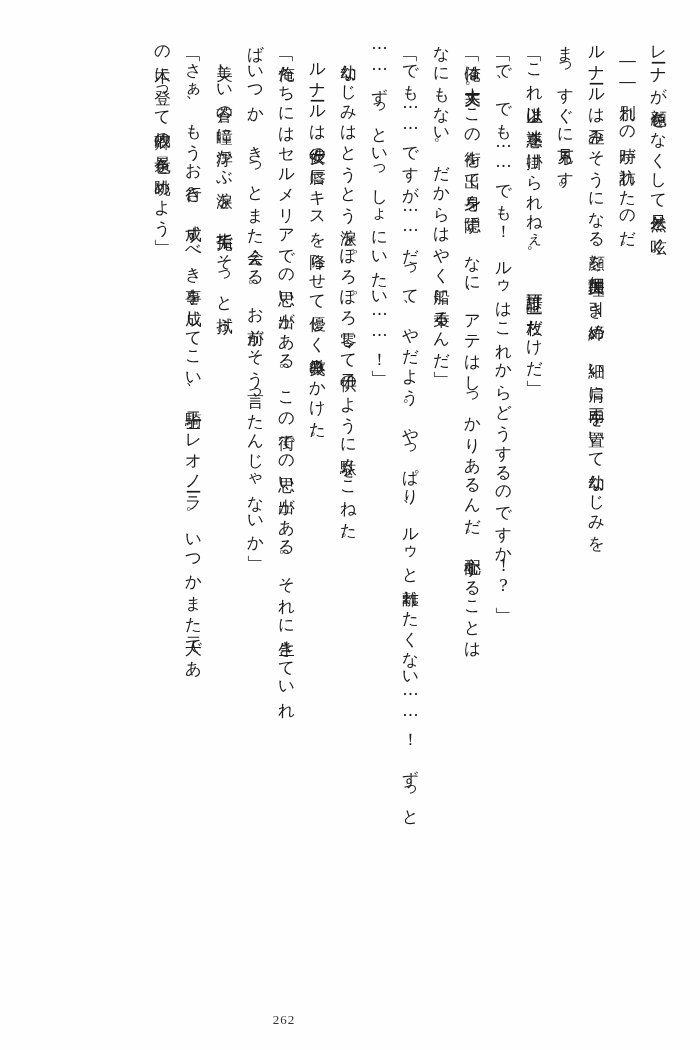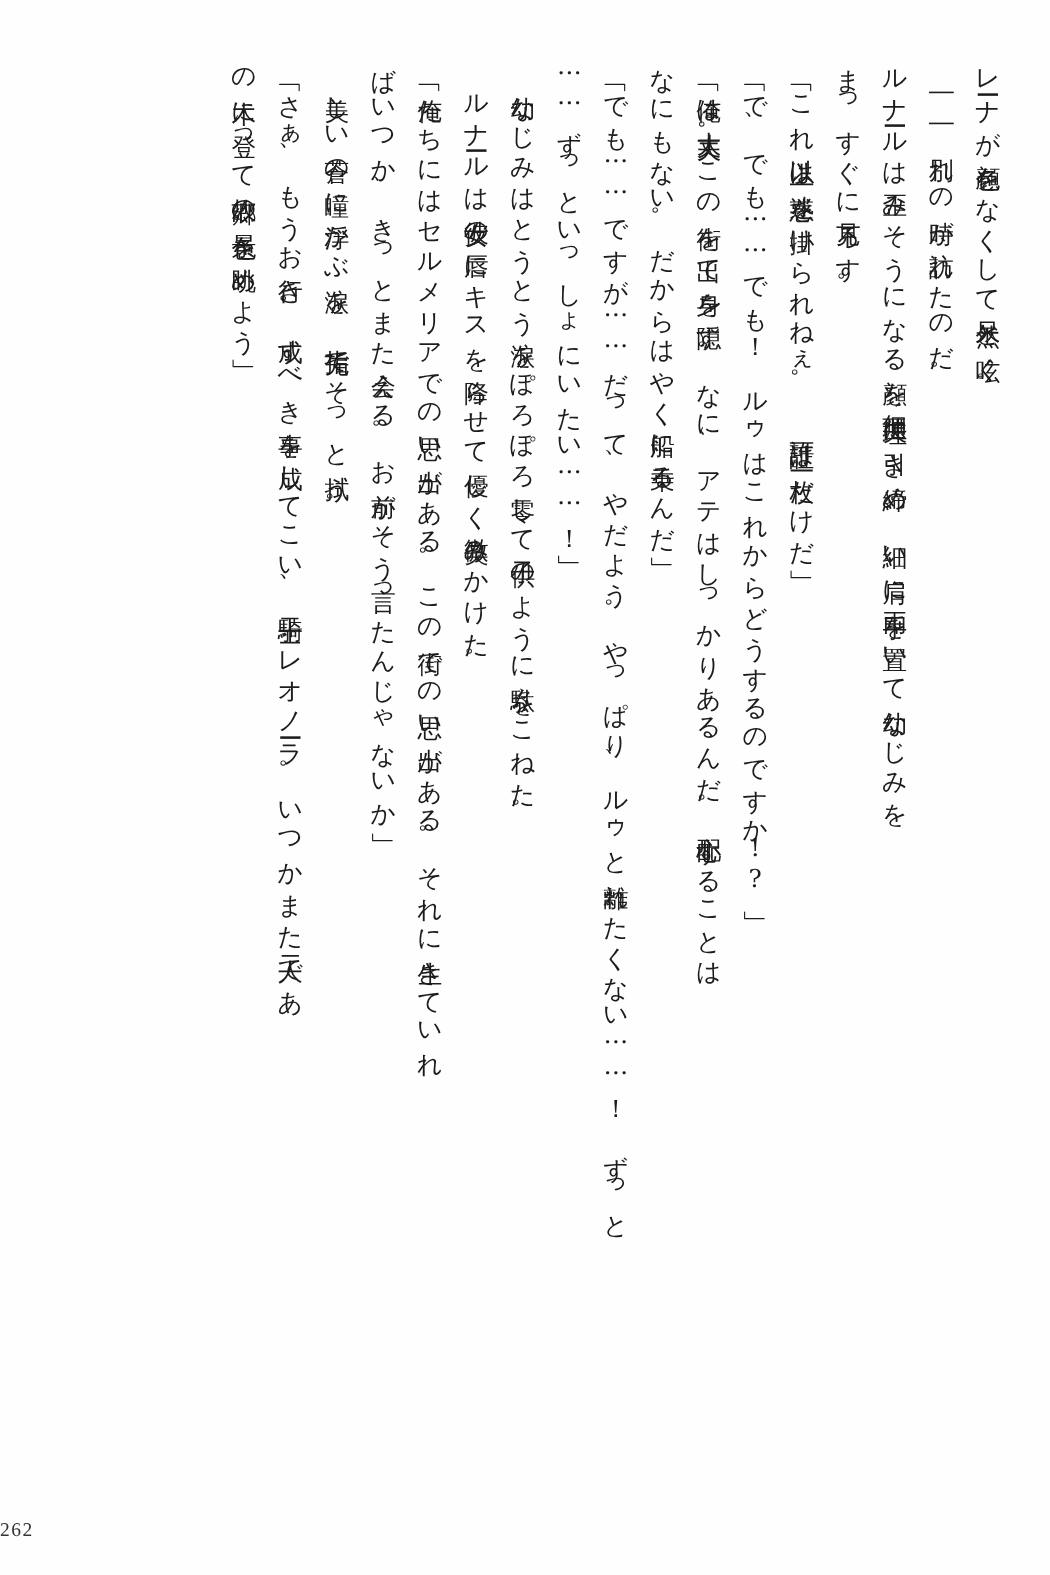--- a/index.html
+++ b/index.html
@@ -50,21 +50,21 @@
     color: #1c1c1c;
   }
   .vline.indent {
     padding-top: 17px;
   }
   #page-number {
     position: absolute;
     bottom: 22px;
     left: 0;
     width: 568px;
-    text-align: left;
+    text-align: center;
     font-size: 13px;
     font-family: "Liberation Serif", serif;
     color: #333;
     letter-spacing: 1px;
   }
 </style>
 </head>
 <body>
 
 <div id="page">

